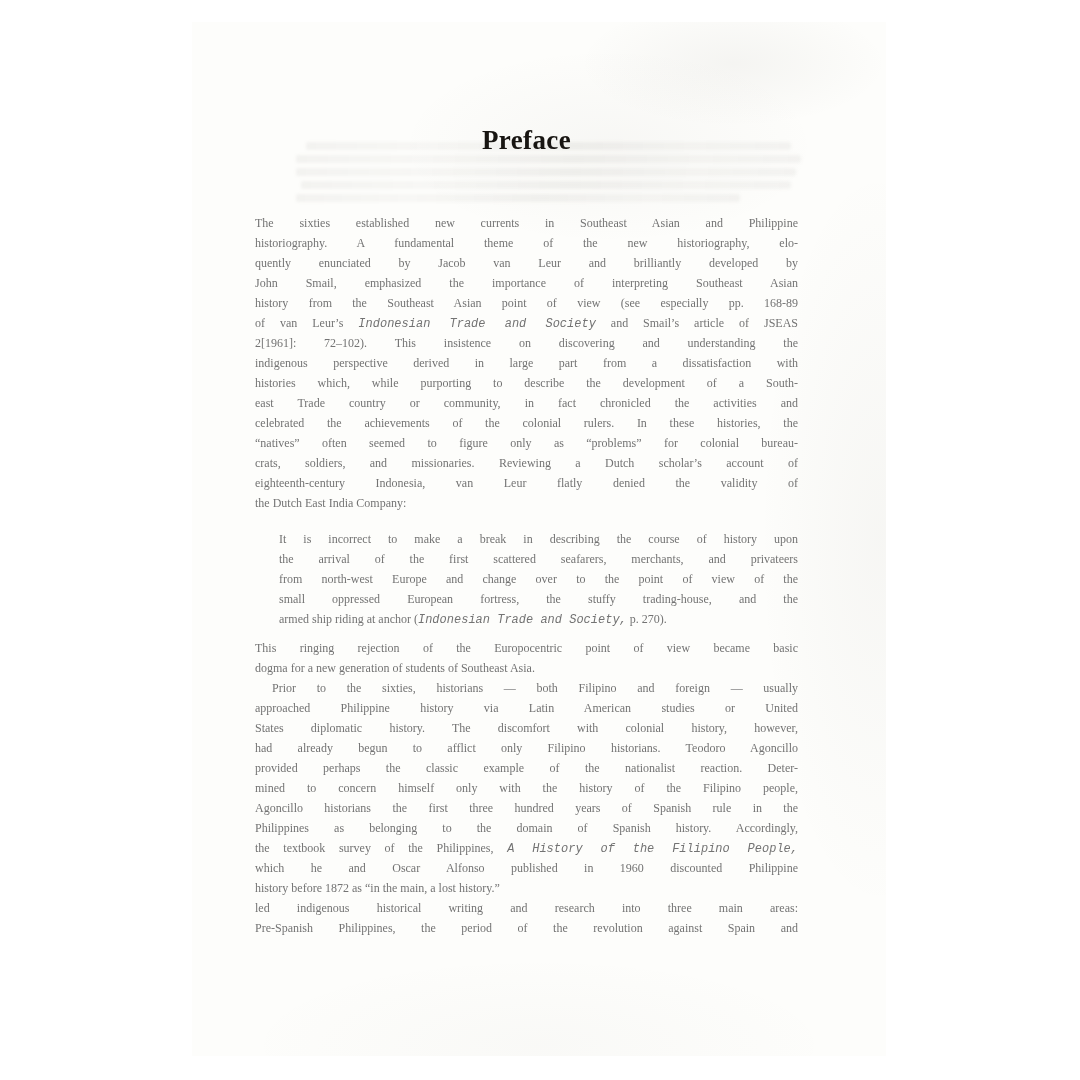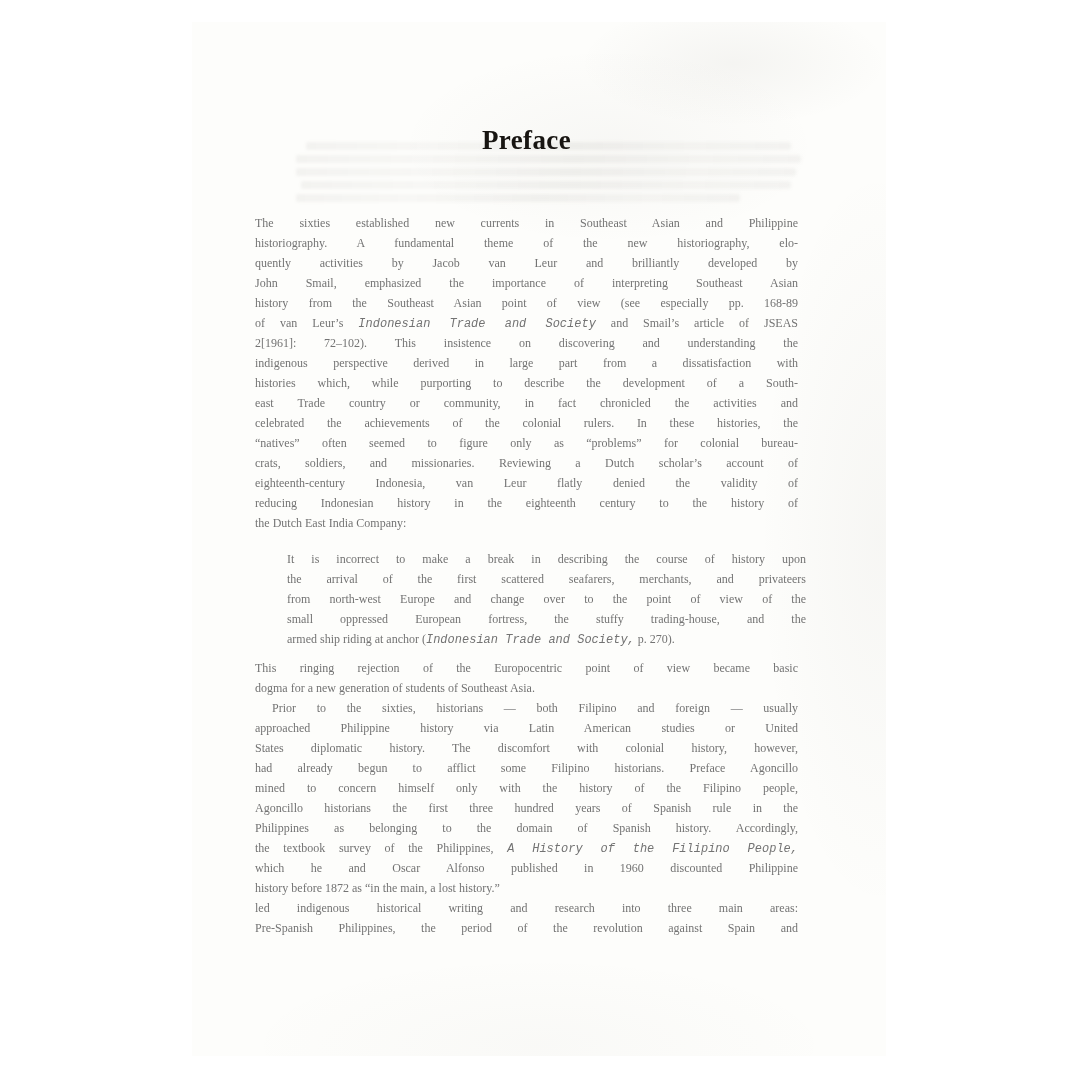--- a/index.html
+++ b/index.html
@@ -66,21 +66,21 @@
   .text-column {
     position: absolute;
     left: 255px;
     top: 213px;
     width: 543px;
     color: #737373;
     font-size: 12px;
   }
   .block { margin: 0; }
   .block.quote {
-    margin: 16px 0 9px 32px;
+    margin: 16px 0 9px 24px;
     width: 519px;
   }
   .line {
     height: 20px;
     line-height: 20px;
     text-align: justify;
     overflow: hidden;
   }
   .line.j { text-align-last: justify; }
   .line.indent { text-indent: 17px; }
@@ -99,51 +99,51 @@
     <div class="gline g4"></div>
     <div class="gline g5"></div>
   </div>
 
   <h1 class="page-title">Preface</h1>
 
   <div class="text-column">
       <div class="block paragraph">
         <div class="line j"><span>The sixties established new currents in Southeast Asian and Philippine</span></div>
         <div class="line j"><span>historiography. A fundamental theme of the new historiography, elo-</span></div>
-        <div class="line j"><span>quently activities by Jacob van Leur and brilliantly developed by</span></div>
+        <div class="line j"><span>quently enunciated by Jacob van Leur and brilliantly developed by</span></div>
         <div class="line j"><span>John Smail, emphasized the importance of interpreting Southeast Asian</span></div>
         <div class="line j"><span>history from the Southeast Asian point of view (see especially pp. 168-89</span></div>
         <div class="line j"><span>of van Leur’s </span><span class="it">Indonesian Trade and Society</span><span> and Smail’s article of JSEAS</span></div>
         <div class="line j"><span>2[1961]: 72–102). This insistence on discovering and understanding the</span></div>
         <div class="line j"><span>indigenous perspective derived in large part from a dissatisfaction with</span></div>
         <div class="line j"><span>histories which, while purporting to describe the development of a South-</span></div>
         <div class="line j"><span>east Trade country or community, in fact chronicled the activities and</span></div>
         <div class="line j"><span>celebrated the achievements of the colonial rulers. In these histories, the</span></div>
         <div class="line j"><span>“natives” often seemed to figure only as “problems” for colonial bureau-</span></div>
         <div class="line j"><span>crats, soldiers, and missionaries. Reviewing a Dutch scholar’s account of</span></div>
         <div class="line j"><span>eighteenth-century Indonesia, van Leur flatly denied the validity of</span></div>
-        <div class="line j"><span>reducing Indonesian history in the eighteenth century to the history of</span></div>
         <div class="line"><span>the Dutch East India Company:</span></div>
       </div>
       <div class="block quote">
         <div class="line j"><span>It is incorrect to make a break in describing the course of history upon</span></div>
         <div class="line j"><span>the arrival of the first scattered seafarers, merchants, and privateers</span></div>
         <div class="line j"><span>from north-west Europe and change over to the point of view of the</span></div>
         <div class="line j"><span>small oppressed European fortress, the stuffy trading-house, and the</span></div>
         <div class="line"><span>armed ship riding at anchor (</span><span class="it">Indonesian Trade and Society,</span><span> p. 270).</span></div>
       </div>
       <div class="block paragraph">
         <div class="line j"><span>This ringing rejection of the Europocentric point of view became basic</span></div>
         <div class="line"><span>dogma for a new generation of students of Southeast Asia.</span></div>
       </div>
       <div class="block paragraph">
         <div class="line j indent"><span>Prior to the sixties, historians — both Filipino and foreign — usually</span></div>
         <div class="line j"><span>approached Philippine history via Latin American studies or United</span></div>
         <div class="line j"><span>States diplomatic history. The discomfort with colonial history, however,</span></div>
-        <div class="line j"><span>had already begun to afflict some Filipino historians. Preface Agoncillo</span></div>
+        <div class="line j"><span>had already begun to afflict only Filipino historians. Teodoro Agoncillo</span></div>
+        <div class="line j"><span>provided perhaps the classic example of the nationalist reaction. Deter-</span></div>
         <div class="line j"><span>mined to concern himself only with the history of the Filipino people,</span></div>
         <div class="line j"><span>Agoncillo historians the first three hundred years of Spanish rule in the</span></div>
         <div class="line j"><span>Philippines as belonging to the domain of Spanish history. Accordingly,</span></div>
         <div class="line j"><span>the textbook survey of the Philippines, </span><span class="it">A History of the Filipino People,</span></div>
         <div class="line j"><span>which he and Oscar Alfonso published in 1960 discounted Philippine</span></div>
         <div class="line"><span>history before 1872 as “in the main, a lost history.”</span></div>
       </div>
       <div class="block paragraph">
         <div class="line j"><span>led indigenous historical writing and research into three main areas:</span></div>
         <div class="line j"><span>Pre-Spanish Philippines, the period of the revolution against Spain and</span></div>

